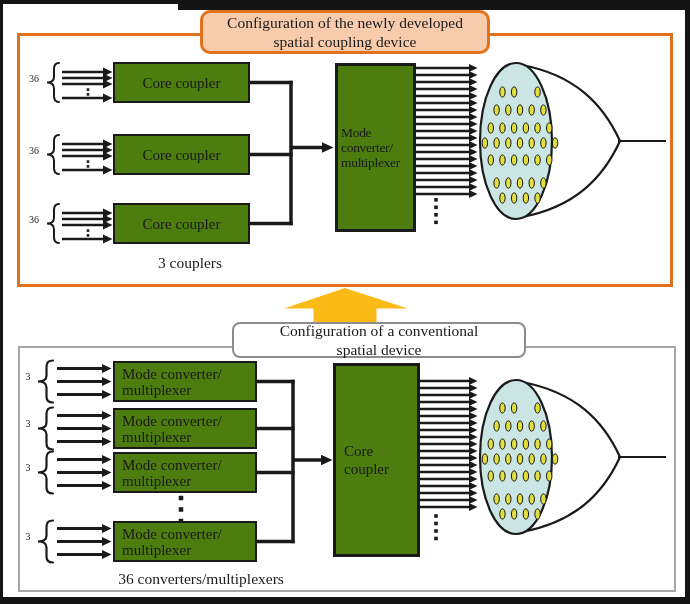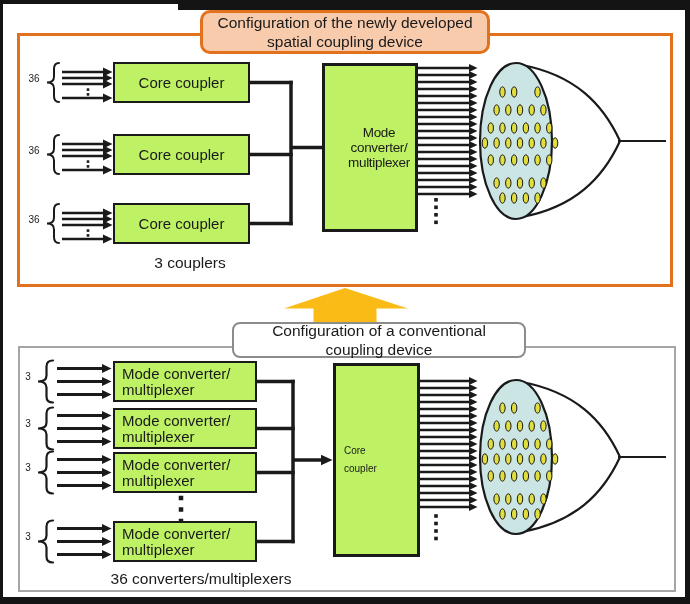--- a/index.html
+++ b/index.html
@@ -1,36 +1,36 @@
 <!DOCTYPE html>
 <html style="--ink: #1a1a1a; --orange: #e2711d; --orangeFill: #f8cbad; --gold: #fbbb16; --gray: #a6a6a6; --fiber: #cbe4e4; --core: #e2de3d;"><head>
 <meta charset="utf-8">
 <style>
   html,body{margin:0;padding:0;background:#555;}
   .canvas{
     position:relative;width:690px;height:604px;background:#ffffff;
-    font-family:Liberation Sans, sans-serif;color:var(--ink);
+    font-family:Liberation Serif, serif;color:var(--ink);
     overflow:hidden;
   }
   :root{
     --ink:#1a1a1a; --orange:#e2711d; --orangeFill:#f8cbad; --gold:#fbbb16;
     --gray:#a6a6a6; --grayTitle:#8c8c8c; --fiber:#cbe4e4; --core:#e2de3d; --frame:#141414;
   }
   svg{position:absolute;left:0;top:0;z-index:1;}
   .outline{position:absolute;z-index:2;background:transparent;pointer-events:none;}
   .outline.orange{border:3px solid var(--orange);}
   .outline.gray{border:2px solid var(--gray);}
   .titlebox{
     position:absolute;z-index:3;display:flex;align-items:center;justify-content:center;
     text-align:center;white-space:pre-line;font-size:15.5px;line-height:19px;
   }
   .t1{background:var(--orangeFill);border:3px solid var(--orange);border-radius:10px;}
   .t2{background:#ffffff;border:2px solid var(--grayTitle);border-radius:8px;}
   .box{
-    position:absolute;z-index:3;background:#bef264;border:2px solid var(--ink);
+    position:absolute;z-index:3;background:#4d7c0f;border:2px solid var(--ink);
     display:flex;flex-direction:column;justify-content:center;white-space:pre-line;
     font-size:15px;line-height:16px;box-sizing:content-box;
   }
   .box.center{align-items:center;text-align:center;}
   .box.thick{border-width:3px;}
   .lbl{position:absolute;z-index:3;text-align:center;font-size:15.5px;}
   .num{position:absolute;z-index:3;text-align:center;font-size:10px;}
   .frame{position:absolute;left:0;top:0;right:0;bottom:0;z-index:6;pointer-events:none;
     border-style:solid;border-color:var(--frame);border-width:4px 5px 7px 3px;}
   .topbar{position:absolute;z-index:6;left:178px;top:0;width:512px;height:10px;background:var(--frame);}
@@ -272,45 +272,45 @@
 spatial coupling device</div>
 
   <div class="num" style="left:20px;top:73px;width:28px;">36</div>
   <div class="num" style="left:20px;top:145px;width:28px;">36</div>
   <div class="num" style="left:20px;top:214px;width:28px;">36</div>
 
   <div class="box center" style="left:113px;top:62px;width:133px;height:37px;">Core coupler</div>
   <div class="box center" style="left:113px;top:134px;width:133px;height:37px;">Core coupler</div>
   <div class="box center" style="left:113px;top:203px;width:133px;height:37px;">Core coupler</div>
 
-  <div class="box thick" style="left:322px;top:63px;width:72px;height:163px;padding-left:18px;font-size:13.5px;line-height:15px;letter-spacing:-0.3px;text-align:center;">Mode
+  <div class="box thick" style="left:335px;top:63px;width:72px;height:163px;padding-left:3px;font-size:13.5px;line-height:15px;letter-spacing:-0.3px;">Mode
 converter/
 multiplexer</div>
 
   <div class="lbl" style="left:100px;top:254px;width:180px;">3 couplers</div>
 
   <div class="outline gray" style="left:18px;top:346px;width:654px;height:242px;"></div>
 
   <div class="titlebox t2" style="left:232px;top:322px;width:290px;height:32px;">Configuration of a conventional
-coupling device</div>
+spatial device</div>
 
   <div class="num" style="left:16px;top:371px;width:24px;">3</div>
   <div class="num" style="left:16px;top:418px;width:24px;">3</div>
   <div class="num" style="left:16px;top:462px;width:24px;">3</div>
   <div class="num" style="left:16px;top:531px;width:24px;">3</div>
 
   <div class="box" style="left:113px;top:361px;width:133px;height:37px;padding-left:7px;">Mode converter/
 multiplexer</div>
   <div class="box" style="left:113px;top:408px;width:133px;height:37px;padding-left:7px;">Mode converter/
 multiplexer</div>
   <div class="box" style="left:113px;top:452px;width:133px;height:37px;padding-left:7px;">Mode converter/
 multiplexer</div>
   <div class="box" style="left:113px;top:521px;width:133px;height:37px;padding-left:7px;">Mode converter/
 multiplexer</div>
 
-  <div class="box thick" style="left:333px;top:363px;width:73px;height:188px;padding-left:8px;font-size:10px;line-height:18px;">Core
+  <div class="box thick" style="left:333px;top:363px;width:73px;height:188px;padding-left:8px;font-size:15px;line-height:18px;">Core
 coupler</div>
 
   <div class="lbl" style="left:88px;top:570px;width:226px;">36 converters/multiplexers</div>
 
   <div class="topbar"></div>
   <div class="frame"></div>
 </div>
 
 </body></html>

